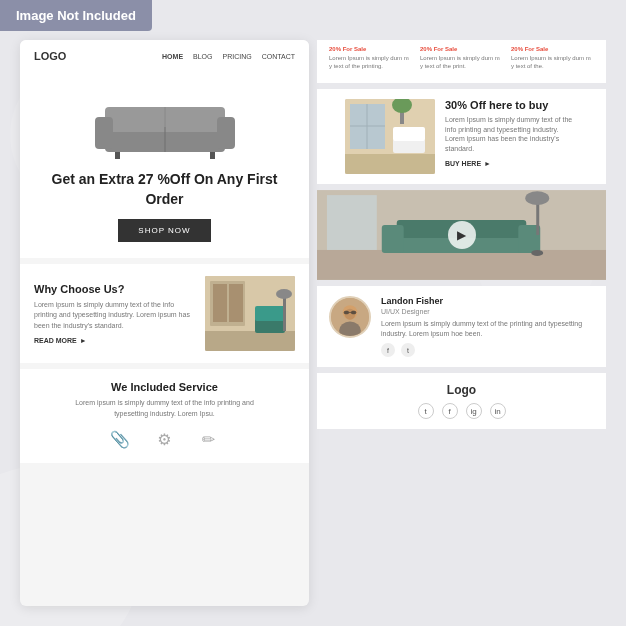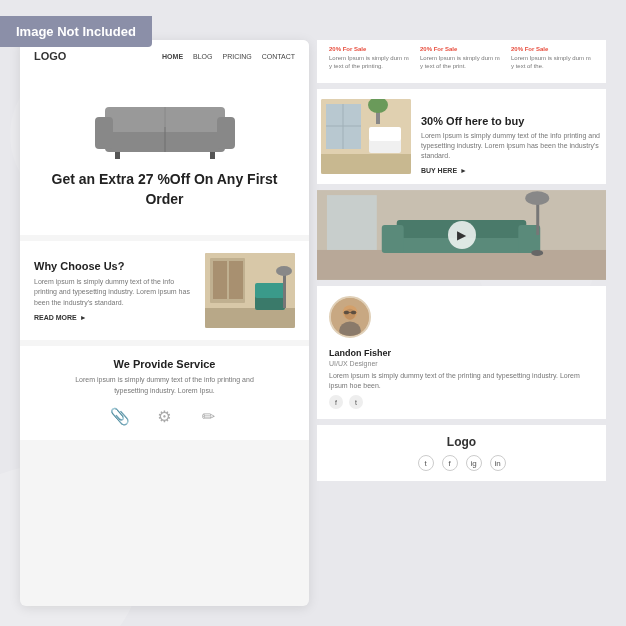--- a/index.html
+++ b/index.html
@@ -15,21 +15,21 @@
     
     .bg-circle {
       position: absolute;
       border-radius: 50%;
       background: rgba(255,255,255,0.5);
     }
 
     
     .image-not-included-banner {
       position: absolute;
-      top: 16px;
+      top: 0;
       left: 0;
       background: #8b8fa8;
       color: white;
       font-size: 13px;
       font-weight: 600;
       padding: 8px 16px;
       z-index: 100;
       border-radius: 0 0 4px 0;
     }
 
@@ -226,22 +226,22 @@
       font-size: 6px;
       color: #777;
       line-height: 1.4;
     }
 
     .right-promo-section {
       display: flex;
       background: white;
       margin-top: 6px;
       gap: 10px;
-      padding: 10px 4px;
-      align-items: flex-end;
+      padding: 10px 28px;
+      align-items: flex-start;
     }
     .promo-image {
       width: 90px;
       height: 75px;
       background: #d4c4a8;
       border-radius: 2px;
       flex-shrink: 0;
       overflow: hidden;
       display: flex;
       align-items: center;
@@ -293,21 +293,20 @@
       color: #333;
     }
 
     .right-profile-section {
       background: white;
       margin-top: 6px;
       padding: 10px 12px;
       display: flex;
       gap: 10px;
       align-items: flex-start;
-      flex-direction: column;
     }
     .avatar {
       width: 42px;
       height: 42px;
       border-radius: 50%;
       background: #c8a882;
       flex-shrink: 0;
       overflow: hidden;
       display: flex;
       align-items: center;
@@ -416,20 +415,21 @@
 
           <rect x="10" y="30" width="18" height="32" rx="4" fill="#888"></rect>
           <rect x="132" y="30" width="18" height="32" rx="4" fill="#888"></rect>
 
           <line x1="80" y1="40" x2="80" y2="65" stroke="#777" stroke-width="1.5"></line>
 
           <line x1="80" y1="20" x2="80" y2="45" stroke="#888" stroke-width="1"></line>
         </svg>
       </div>
       <div class="hero-headline">Get an Extra 27 %Off On Any First Order</div>
+      <button class="shop-now-btn">SHOP NOW</button>
     </div>
 
     <div class="why-section">
       <div class="why-text">
         <h3>Why Choose Us?</h3>
         <p>Lorem ipsum is simply dummy text of the info printing and typesetting industry. Lorem ipsum has been the industry's standard.</p>
         <div class="read-more">
           <span>READ MORE</span>
           <span>►</span>
         </div>
@@ -450,21 +450,21 @@
           <rect x="50" y="42" width="30" height="15" rx="2" fill="#3a7a6a"></rect>
           <rect x="50" y="30" width="30" height="15" rx="2" fill="#3a9a8a"></rect>
 
           <rect x="78" y="20" width="3" height="35" fill="#777"></rect>
           <ellipse cx="79" cy="18" rx="8" ry="5" fill="#888"></ellipse>
         </svg>
       </div>
     </div>
 
     <div class="service-section">
-      <h3>We Provide Service</h3>
+      <h3>We Included Service</h3>
       <p>Lorem ipsum is simply dummy text of the info printing and typesetting industry. Lorem Ipsu.</p>
       <div class="service-icons">
         <div class="service-icon">📎</div>
         <div class="service-icon">⚙</div>
         <div class="service-icon">✏</div>
       </div>
     </div>
 
   </div>
 

